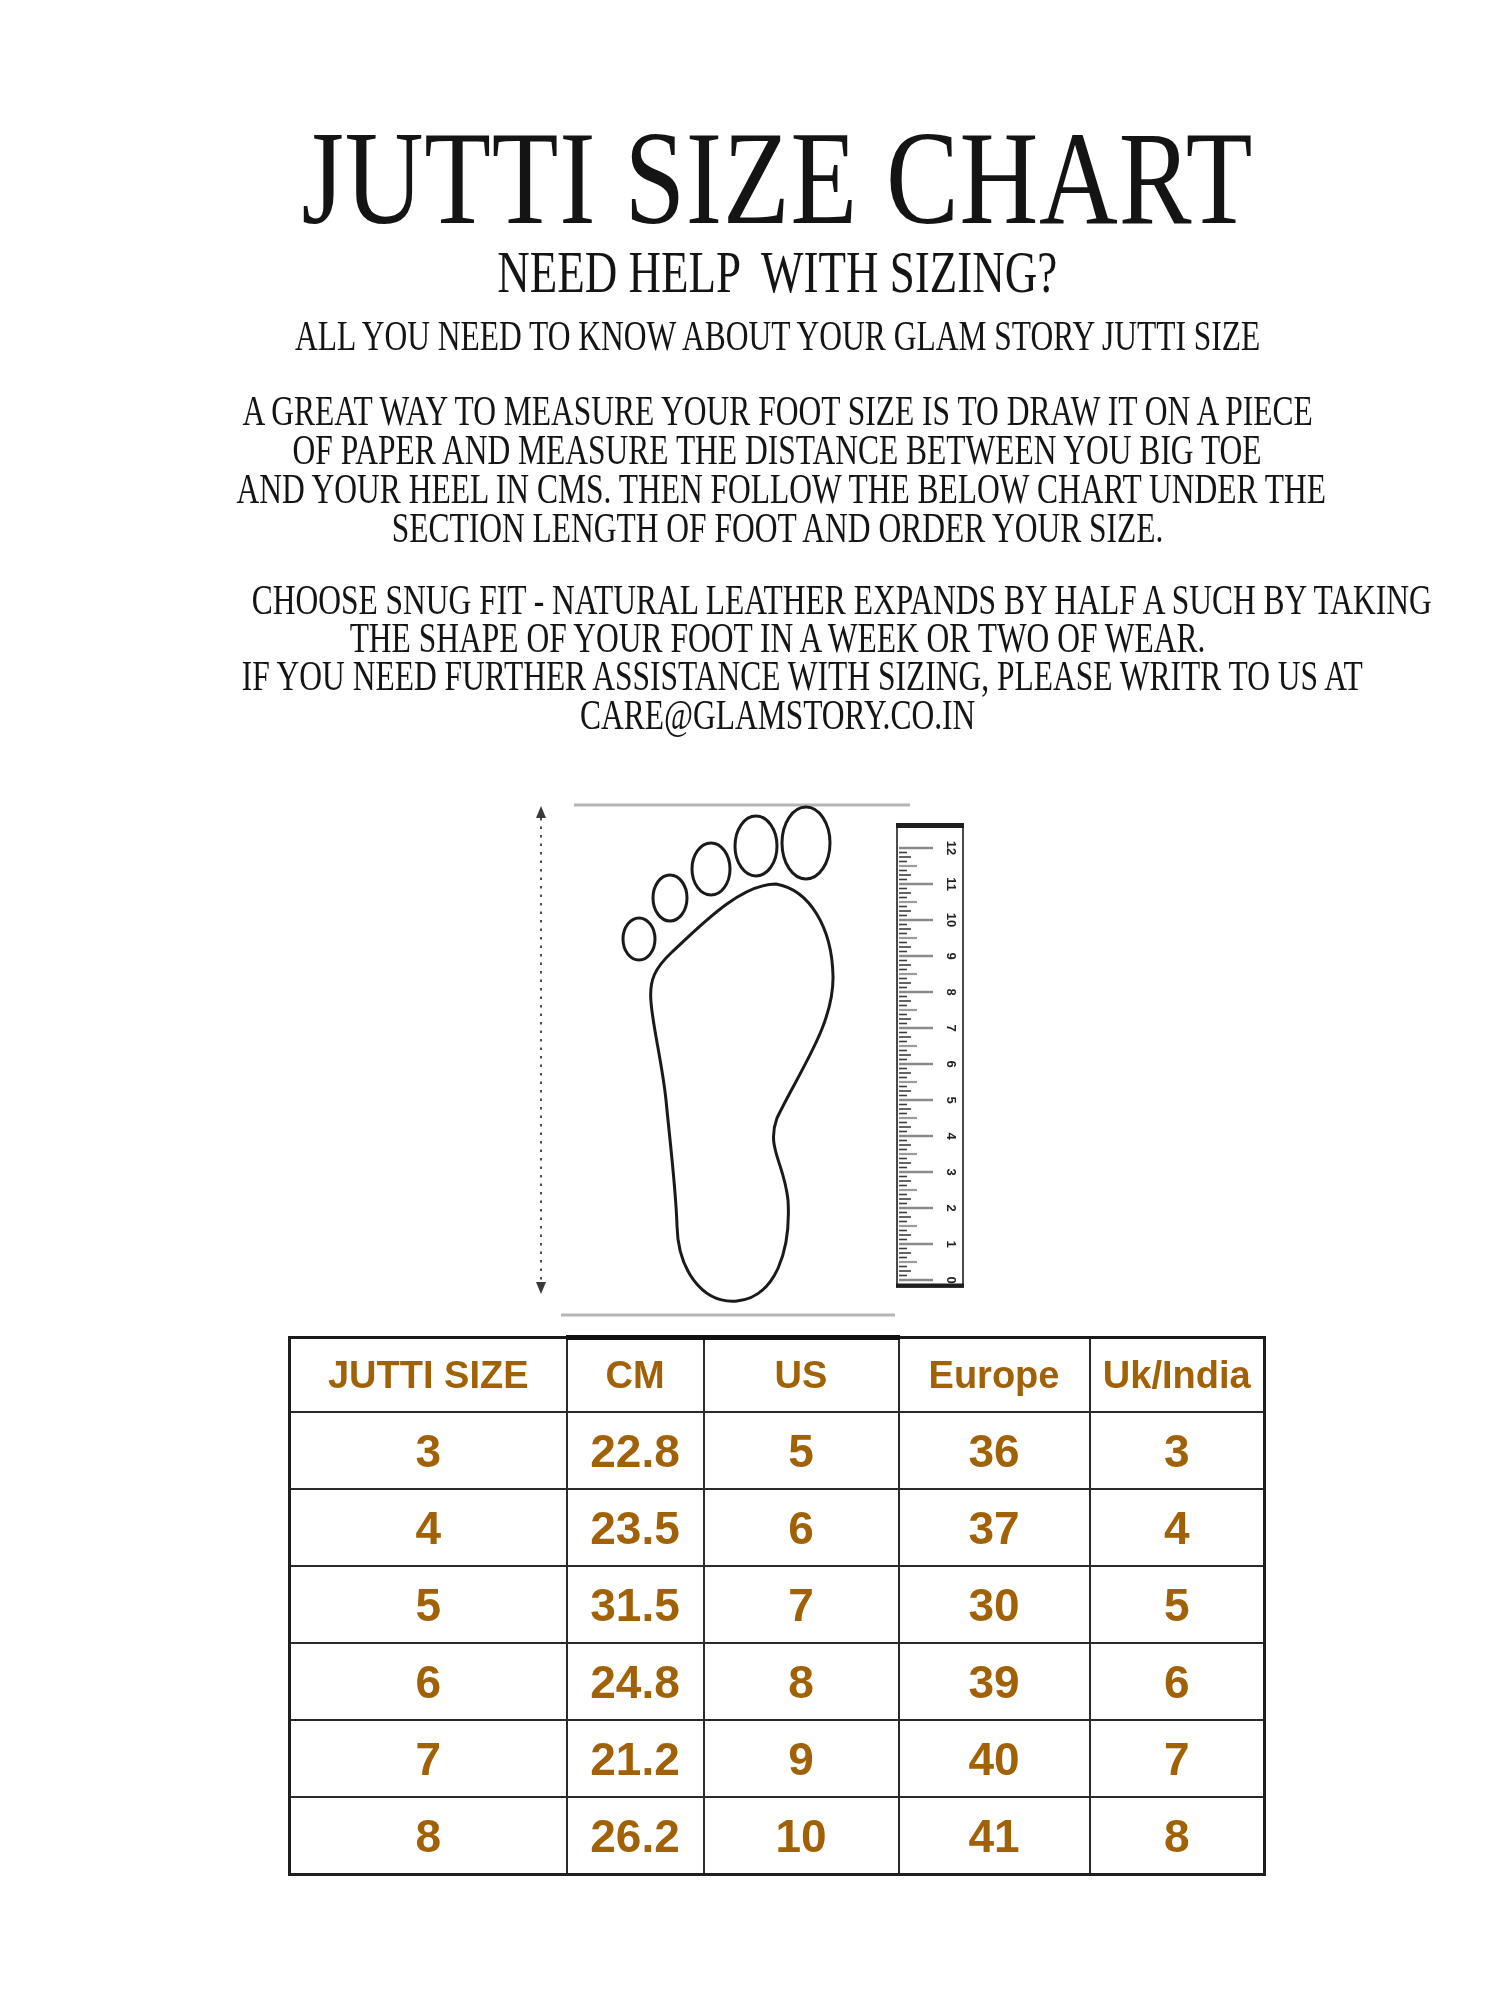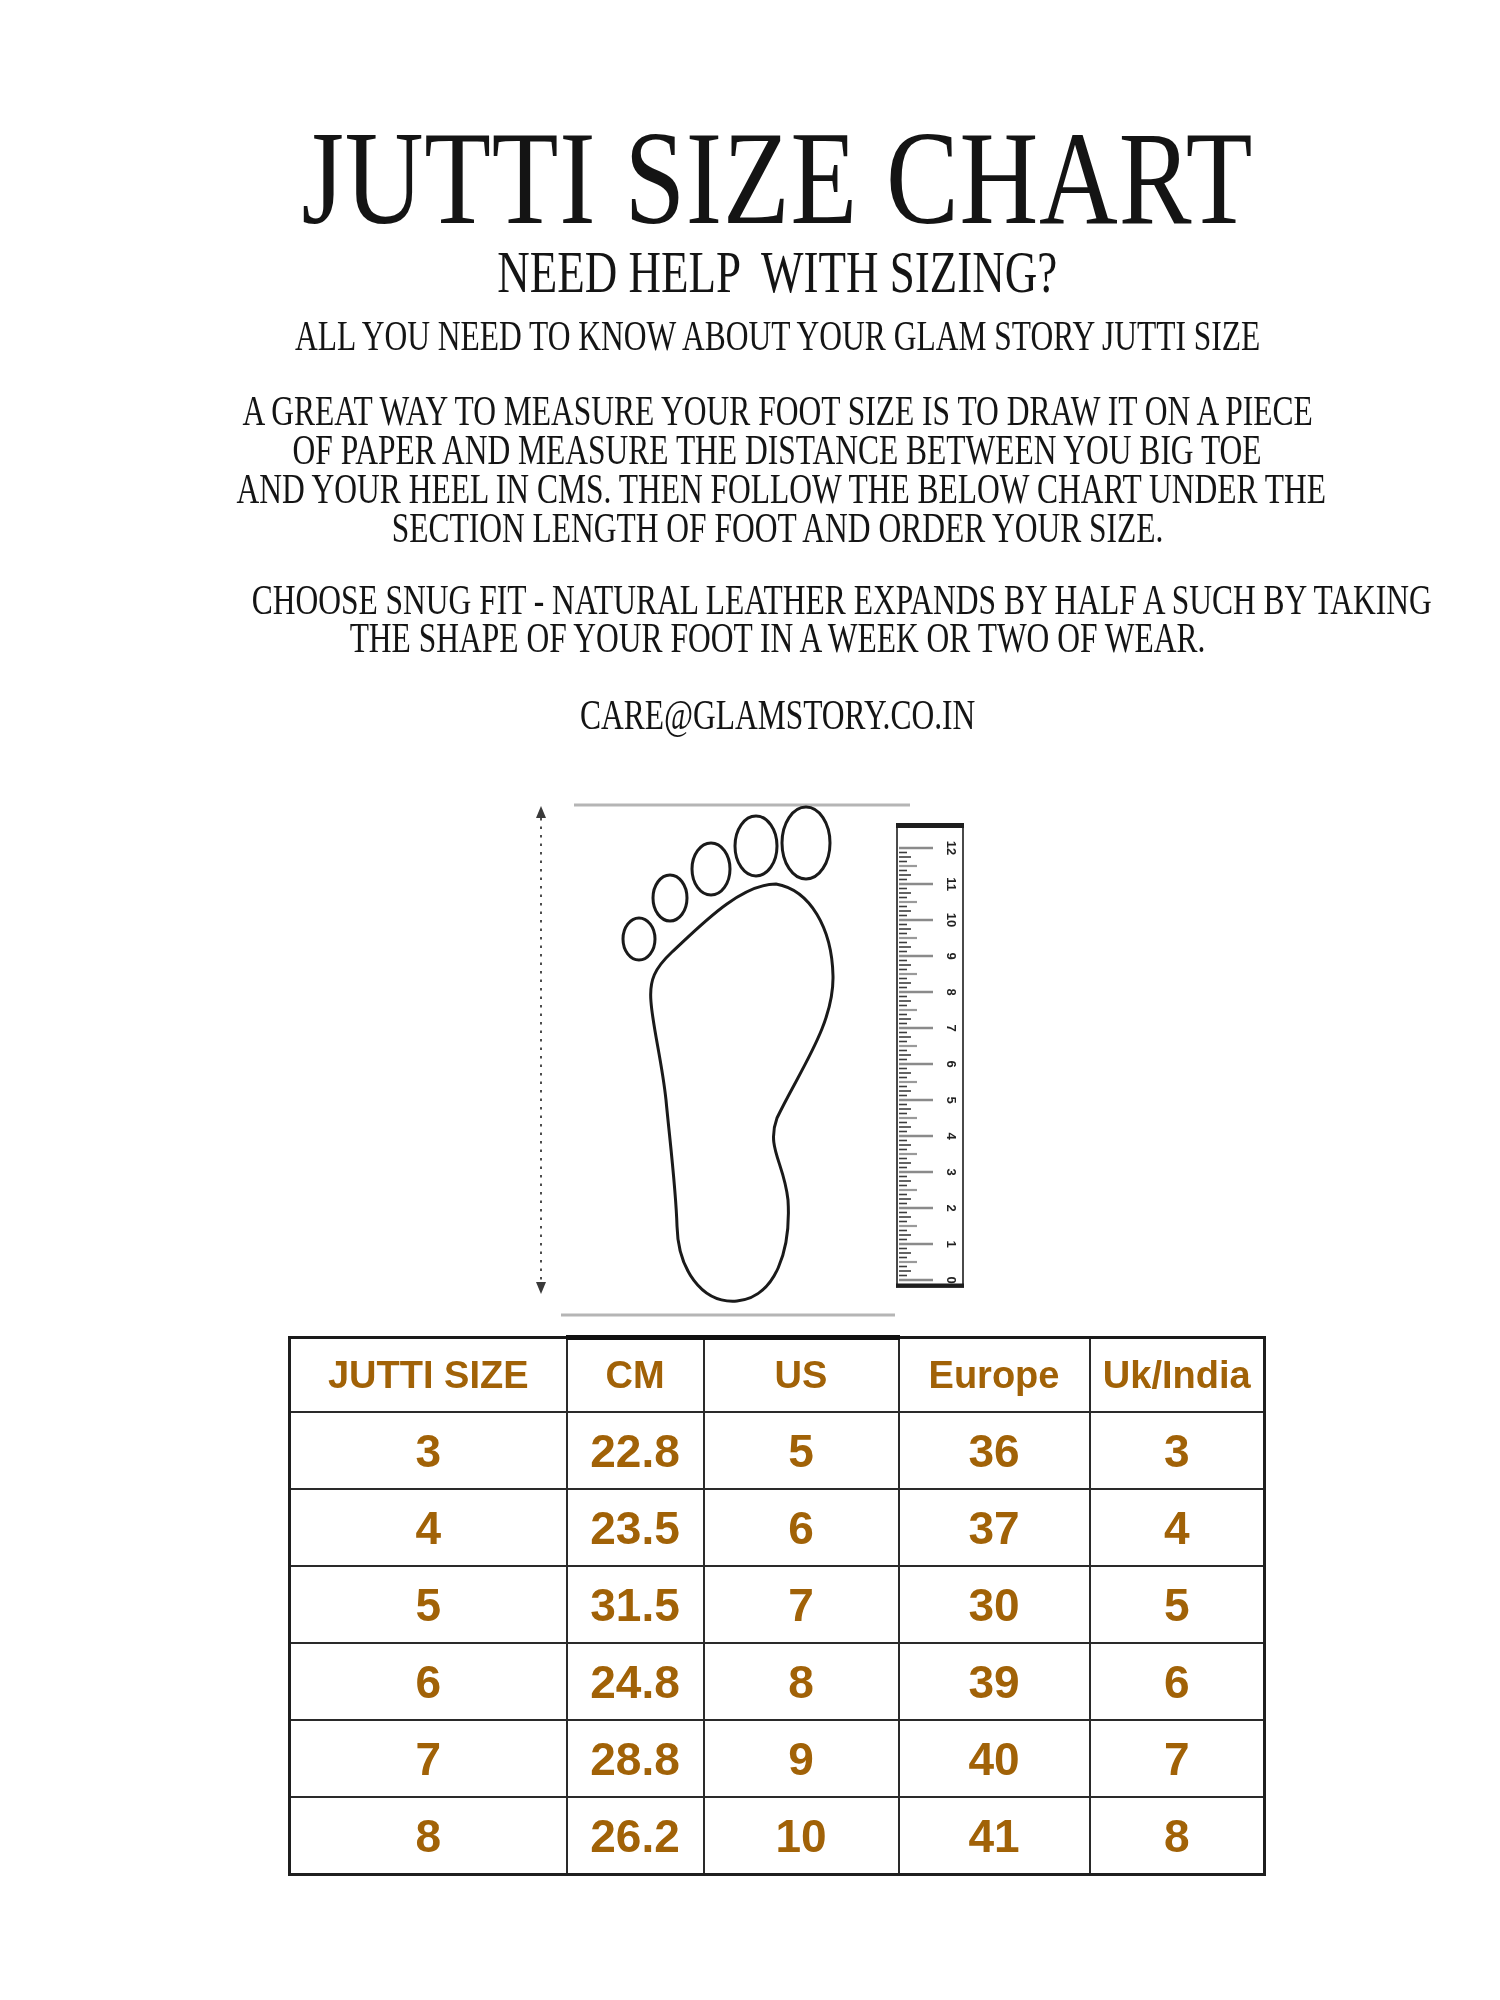--- a/index.html
+++ b/index.html
@@ -58,20 +58,21 @@
   <div class="tblock para1">
     <div><span class="tline">A GREAT WAY TO MEASURE YOUR FOOT SIZE IS TO DRAW IT ON A PIECE</span></div>
     <div><span class="tline">OF PAPER AND MEASURE THE DISTANCE BETWEEN YOU BIG TOE</span></div>
     <div><span class="tline">AND YOUR HEEL IN CMS. THEN FOLLOW THE BELOW CHART UNDER THE</span></div>
     <div><span class="tline">SECTION LENGTH OF FOOT AND ORDER YOUR SIZE.</span></div>
   </div>
 
   <div class="tblock para2">
     <div><span class="tline">CHOOSE SNUG FIT - NATURAL LEATHER EXPANDS BY HALF A SUCH BY TAKING</span></div>
     <div><span class="tline">THE SHAPE OF YOUR FOOT IN A WEEK OR TWO OF WEAR.</span></div>
+    <div><span class="tline">IF YOU NEED FURTHER ASSISTANCE WITH SIZING, PLEASE WRITR TO US AT</span></div>
   </div>
 
   <div class="tblock email">
     <span class="tline">CARE@GLAMSTORY.CO.IN</span>
   </div>
 
   <svg class="diagram" viewBox="0 0 480 560" xmlns="http://www.w3.org/2000/svg">
 
     <line x1="74" y1="25" x2="410" y2="25" stroke="#b5b5b5" stroke-width="3"></line>
     <line x1="61" y1="535" x2="395" y2="535" stroke="#b5b5b5" stroke-width="3"></line>
@@ -261,21 +262,21 @@
         </tr>
         <tr>
           <td>6</td>
           <td>24.8</td>
           <td>8</td>
           <td>39</td>
           <td>6</td>
         </tr>
         <tr>
           <td>7</td>
-          <td>28.8</td>
+          <td>21.2</td>
           <td>9</td>
           <td>40</td>
           <td>7</td>
         </tr>
         <tr>
           <td>8</td>
           <td>26.2</td>
           <td>10</td>
           <td>41</td>
           <td>8</td>

